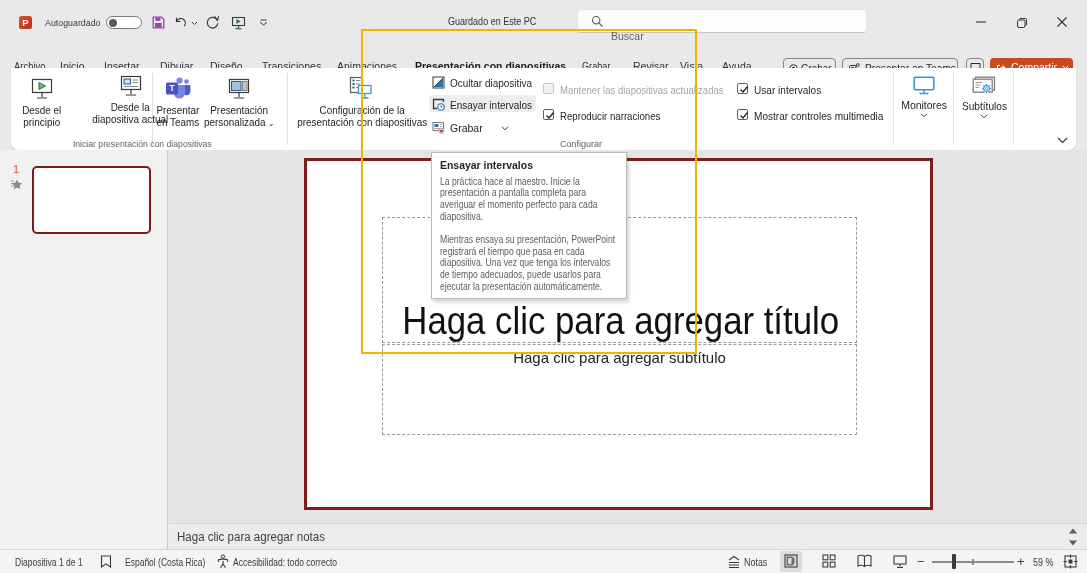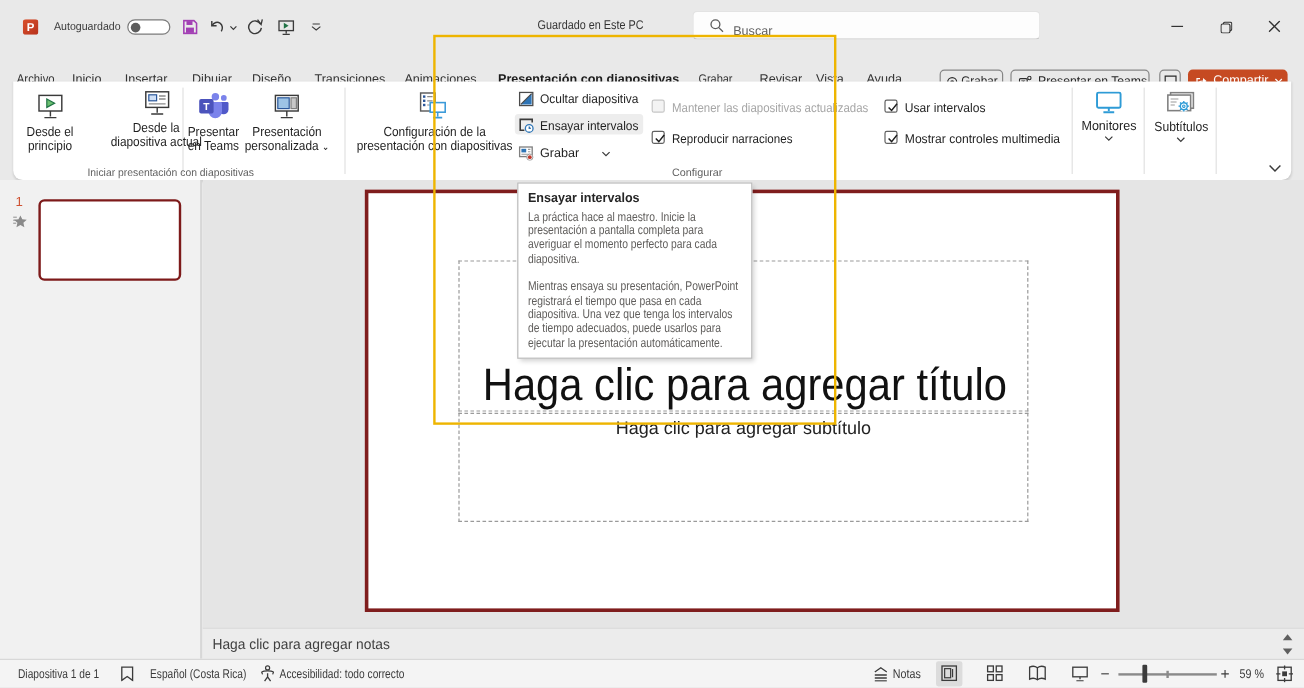--- a/index.html
+++ b/index.html
@@ -96,21 +96,21 @@
     <path d="M1 3.2 L4.5 6 L8 3.2" fill="none" stroke="#3a3a3a" stroke-width="1"></path>
       <path d="M1.5 1 H7.5" stroke="#3a3a3a" stroke-width="1"></path>
   </svg>
   <span class="abs sx" style="left:448px;top:15px;font-size:10.5px;color:#333;transform:scaleX(.86);">Guardado en Este PC</span>
 
   <div class="abs" style="left:577px;top:9px;width:290px;height:24px;background:#fdfdfd;border:1px solid #e3e3e3;border-bottom-color:#c6c6c6;border-radius:4px;">
     <svg class="abs" style="left:13px;top:5px;" width="13" height="13" viewBox="0 0 13 13">
       <circle cx="5.2" cy="5.2" r="3.7" fill="none" stroke="#5c5c5c" stroke-width="1.1"></circle>
       <path d="M8 8 L11.5 11.5" stroke="#5c5c5c" stroke-width="1.1"></path>
     </svg>
-    <span class="abs" style="left:33px;top:10px;font-size:10.5px;color:#616161;">Buscar</span>
+    <span class="abs" style="left:33px;top:20px;font-size:10.5px;color:#616161;">Buscar</span>
   </div>
 
   <svg class="abs" style="left:976px;top:21px;" width="10" height="2" viewBox="0 0 10 2">
       <path d="M0 1 H10" stroke="#333" stroke-width="1.1"></path>
     </svg>
   <svg class="abs" style="left:1017px;top:18px;" width="10" height="10" viewBox="0 0 10 10">
     <rect x="0.5" y="2" width="7.5" height="7.5" rx="1.5" fill="none" stroke="#333" stroke-width="1"></rect>
     <path d="M2.5 2 V1.8 A1.3 1.3 0 0 1 3.8 0.5 H8.2 A1.3 1.3 0 0 1 9.5 1.8 V6.2 A1.3 1.3 0 0 1 8.2 7.5 H8" fill="none" stroke="#333" stroke-width="1"></path>
   </svg>
   <svg class="abs" style="left:1057px;top:17px;" width="10" height="10" viewBox="0 0 10 10">

